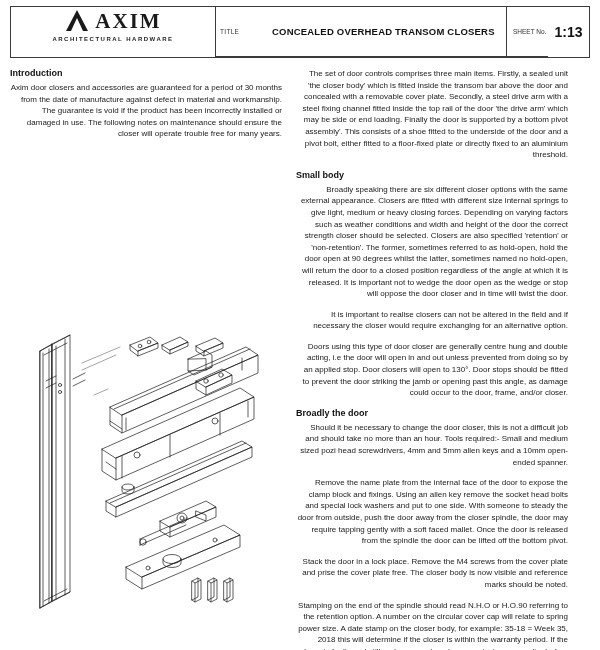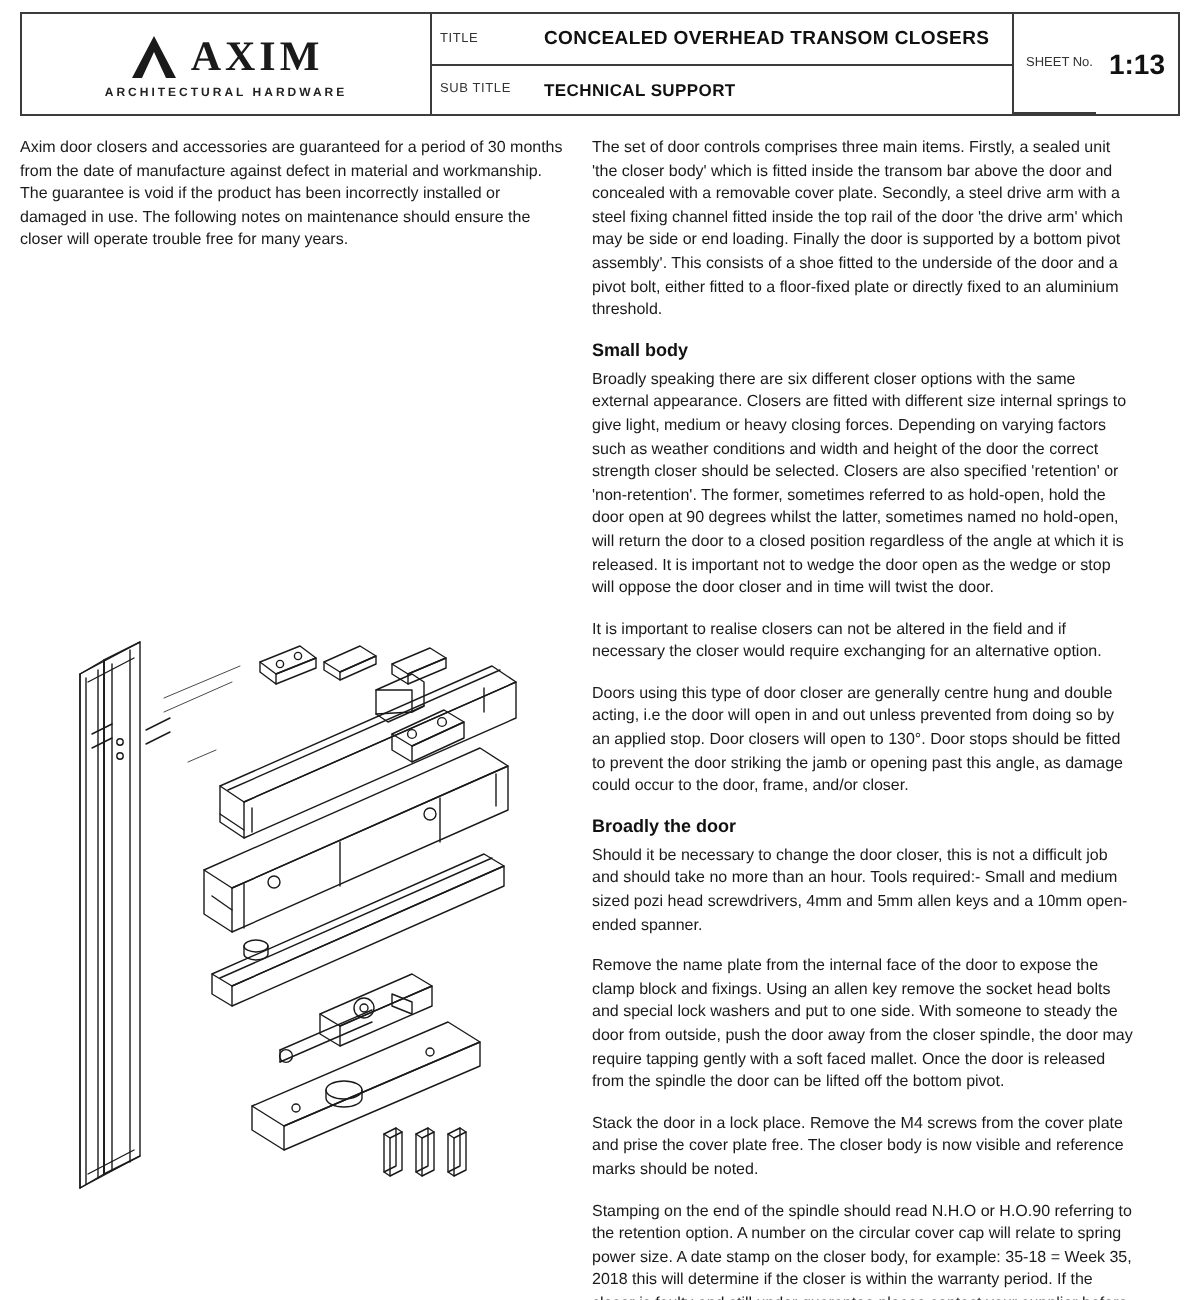--- a/index.html
+++ b/index.html
@@ -28,21 +28,20 @@
     border: 1px solid #3b3b3b;
     height: 52px;
     box-sizing: border-box;
   }
   .tb-logo {
     width: 205px;
     border-right: 1px solid #3b3b3b;
     display: flex;
     flex-direction: column;
     align-items: center;
-    justify-content: center;
     box-sizing: border-box;
     padding-top: 2px;
   }
   .logo-wordmark {
     display: flex;
     align-items: center;
     justify-content: center;
     gap: 5px;
   }
   .logo-text {
@@ -128,21 +127,21 @@
     font-size: 9px;
     font-weight: bold;
     margin: 0 0 4px 0;
     color: #111;
   }
   p.body {
     font-size: 8px;
     line-height: 1.45;
     margin: 0 0 9px 0;
     color: #1a1a1a;
-    text-align: left;
+    text-align: right;
   }
 
   
   .drawing {
     position: relative;
     width: 272px;
     height: 470px;
     margin-top: 6px;
   }
   .drawing svg { display: block; }
@@ -165,39 +164,36 @@
         <span class="logo-text">AXIM</span>
       </div>
       <div class="logo-sub">ARCHITECTURAL HARDWARE</div>
     </div>
 
     <div class="tb-mid">
       <div class="tb-row top">
         <span class="tb-key">TITLE</span>
         <span class="tb-val">CONCEALED OVERHEAD TRANSOM CLOSERS</span>
       </div>
-      <div class="tb-row">
-        <span class="tb-key">SUB TITLE</span>
-        <span class="tb-val small">TECHNICAL SUPPORT</span>
-      </div>
     </div>
 
     <div class="tb-right">
       <div class="tb-row top">
         <span class="tb-sheet-key">SHEET No.</span>
       </div>
       <div class="tb-row">
         <span class="tb-sheet-val">1:13</span>
       </div>
     </div>
   </div>
 
   <div class="columns">
 
     <div class="col-left">
+      <h3 class="sec">Introduction</h3>
       <p class="body">Axim door closers and accessories are guaranteed for a period of 30 months from the date of manufacture against defect in material and workmanship. The guarantee is void if the product has been incorrectly installed or damaged in use. The following notes on maintenance should ensure the closer will operate trouble free for many years.</p>
 
       <div class="drawing">
         <svg width="272" height="470" viewBox="0 0 272 470">
           <g stroke="#1a1a1a" stroke-width="0.7" fill="none" stroke-linejoin="round" stroke-linecap="round">
 
             <path d="M42 195 L60 186 L60 443 L42 452 Z"></path>
             <path d="M42 195 L42 452"></path>
             <path d="M30 202 L42 195 L42 452 L30 459 Z"></path>
             <path d="M30 202 L30 459"></path>

